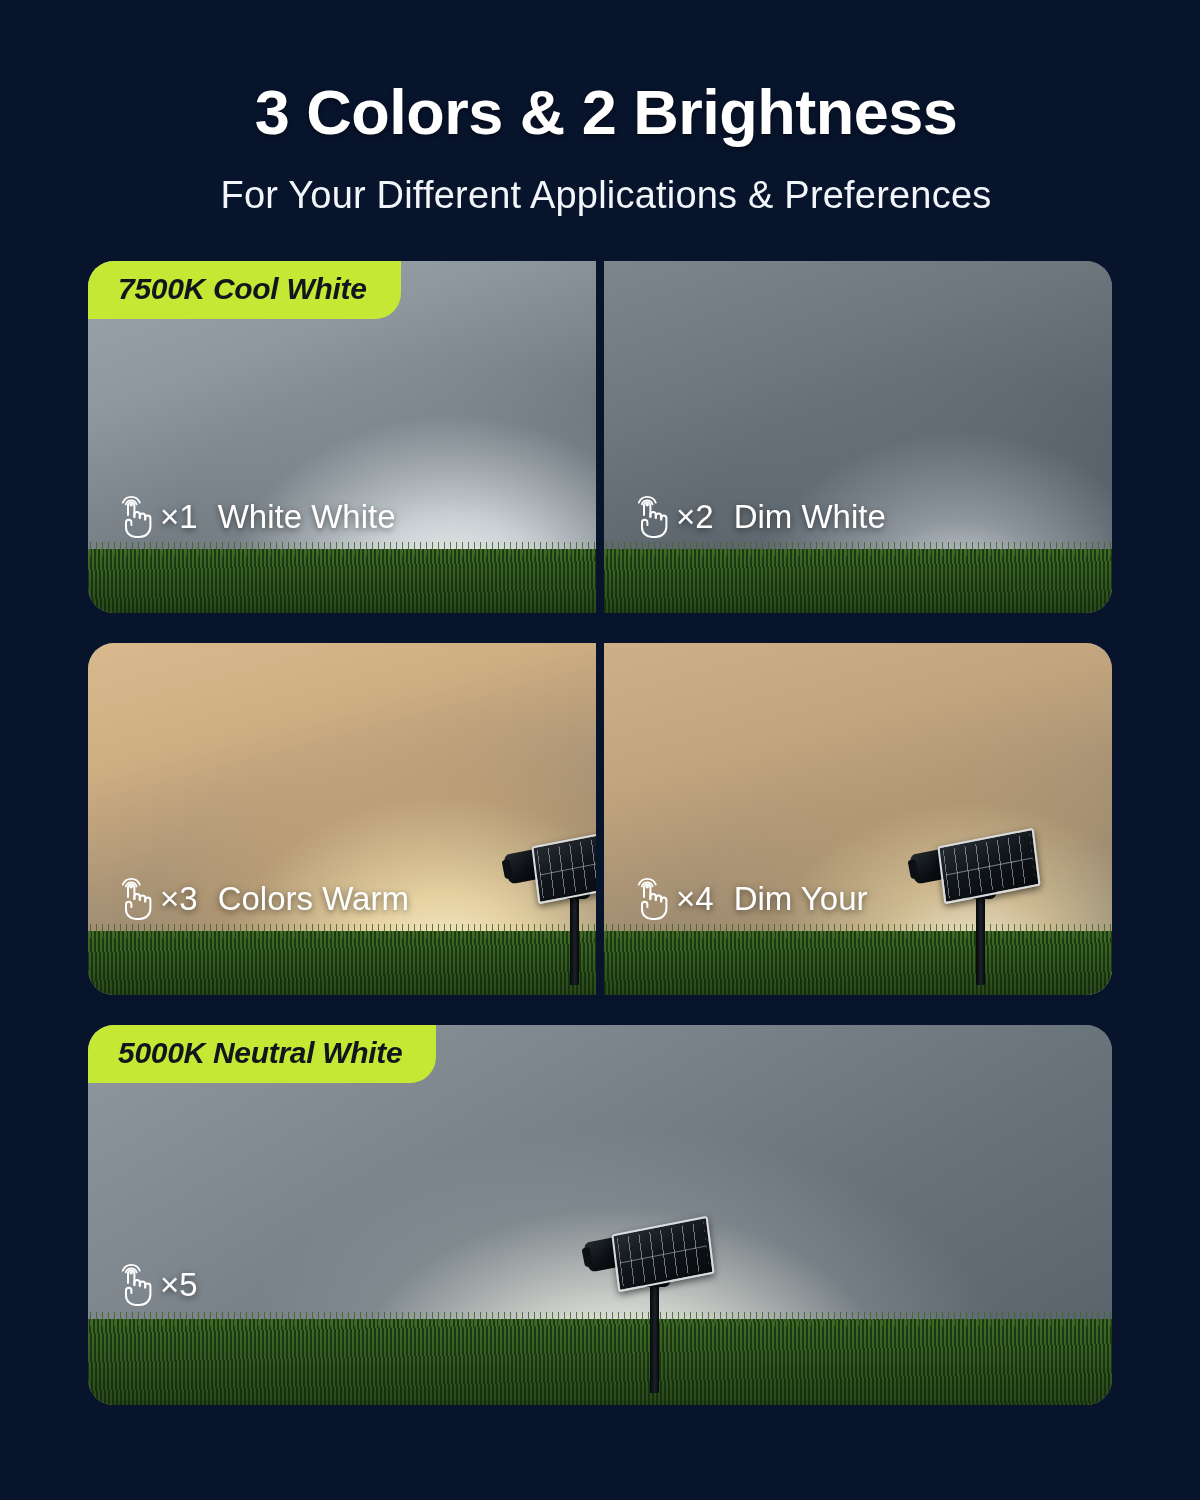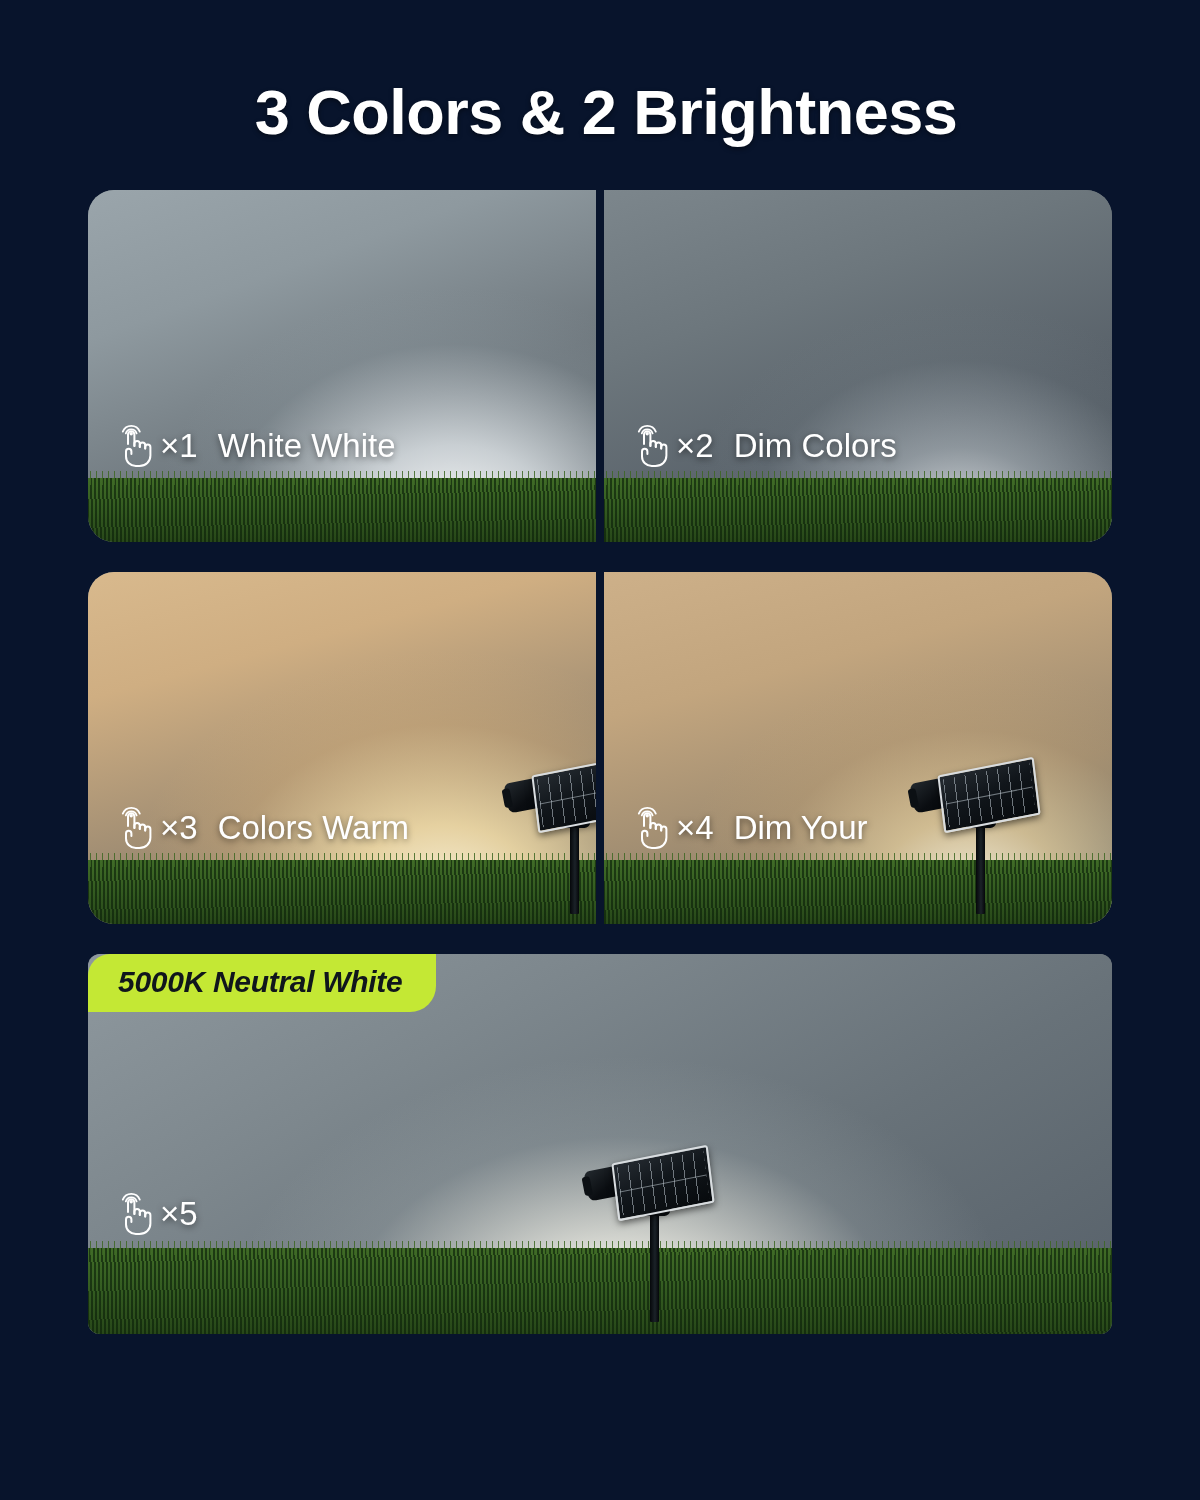--- a/index.html
+++ b/index.html
@@ -27,21 +27,21 @@
   .rows{ margin-top:44px; padding:0 88px; display:flex; flex-direction:column; gap:30px; }
   .row{ display:flex; gap:8px; height:352px; }
   .row.single{ height:380px; }
 
   .panel{
     position:relative; flex:1 1 0; overflow:hidden;
     background:#6a7278;
   }
   .row .panel:first-child{ border-radius:26px 0 0 26px; }
   .row .panel:last-child{ border-radius:0 26px 26px 0; }
-  .row.single .panel{ border-radius:12px; }
+  .row.single .panel{ border-radius:26px; }
 
   
   .wall{ position:absolute; inset:0; }
   .grass{
     position:absolute; left:0; right:0; bottom:0; height:64px;
     background:
       repeating-linear-gradient(88deg, rgba(18,42,12,.75) 0 2px, rgba(70,110,38,.25) 2px 4px),
       linear-gradient(180deg,#3e6b27 0%, #2f5720 45%, #1d3a14 100%);
   }
   .row.single .grass{ height:86px; }
@@ -141,28 +141,30 @@
     background:rgba(190,200,208,.55);
   }
 </style>
 </head>
 <body>
 
 <div class="page">
 
   <div class="header">
     <div class="title">3 Colors &amp; 2 Brightness</div>
+    <div class="subtitle">For Your Different Applications &amp; Preferences</div>
   </div>
 
   <div class="rows">
 
     <div class="row">
       <div class="panel cool-bright">
         <div class="wall"></div>
         <div class="grass"></div>
+        <div class="badge">7500K Cool White</div>
 
         <div class="caption">
           <svg class="tap-icon" viewBox="0 0 40 44" fill="none" stroke="#ffffff" stroke-width="2" stroke-linecap="round">
             <path d="M14 20 V10.5 a3.2 3.2 0 0 1 6.4 0 V22"></path>
             <path d="M20.4 22 v-2.2 a2.7 2.7 0 0 1 5.4 0 V23"></path>
             <path d="M25.8 23 v-1.8 a2.7 2.7 0 0 1 5.4 0 V24.4"></path>
             <path d="M31.2 24.4 v-1.2 a2.6 2.6 0 0 1 5.2 0 v8.2 c0 6.2-4.6 10.6-11 10.6 h-3.6 c-5.4 0-9.8-4.2-9.8-9.6 V27.5 a2.7 2.7 0 0 1 5.4 0 v2.6"></path>
             <path d="M11.8 9.4 a5.6 5.6 0 0 1 10.8 0" stroke-width="1.8"></path>
             <path d="M8.8 7.6 a9.2 9.2 0 0 1 17 0" stroke-width="1.8"></path>
             <circle cx="17.2" cy="9.8" r="1.7" fill="#ffffff" stroke="none"></circle>
@@ -180,21 +182,21 @@
           <svg class="tap-icon" viewBox="0 0 40 44" fill="none" stroke="#ffffff" stroke-width="2" stroke-linecap="round">
             <path d="M14 20 V10.5 a3.2 3.2 0 0 1 6.4 0 V22"></path>
             <path d="M20.4 22 v-2.2 a2.7 2.7 0 0 1 5.4 0 V23"></path>
             <path d="M25.8 23 v-1.8 a2.7 2.7 0 0 1 5.4 0 V24.4"></path>
             <path d="M31.2 24.4 v-1.2 a2.6 2.6 0 0 1 5.2 0 v8.2 c0 6.2-4.6 10.6-11 10.6 h-3.6 c-5.4 0-9.8-4.2-9.8-9.6 V27.5 a2.7 2.7 0 0 1 5.4 0 v2.6"></path>
             <path d="M11.8 9.4 a5.6 5.6 0 0 1 10.8 0" stroke-width="1.8"></path>
             <path d="M8.8 7.6 a9.2 9.2 0 0 1 17 0" stroke-width="1.8"></path>
             <circle cx="17.2" cy="9.8" r="1.7" fill="#ffffff" stroke="none"></circle>
           </svg>
           <span class="tap-count">×2</span>
-          <span class="tap-label">Dim Colors</span>
+          <span class="tap-label">Dim White</span>
         </div>
       </div>
     </div>
 
     <div class="row">
       <div class="panel warm-bright">
         <div class="wall"></div>
         <div class="grass"></div>
         <div class="lamp" style="left:416px; top:190px; width:140px; height:160px;">
           <div class="stake"></div>

